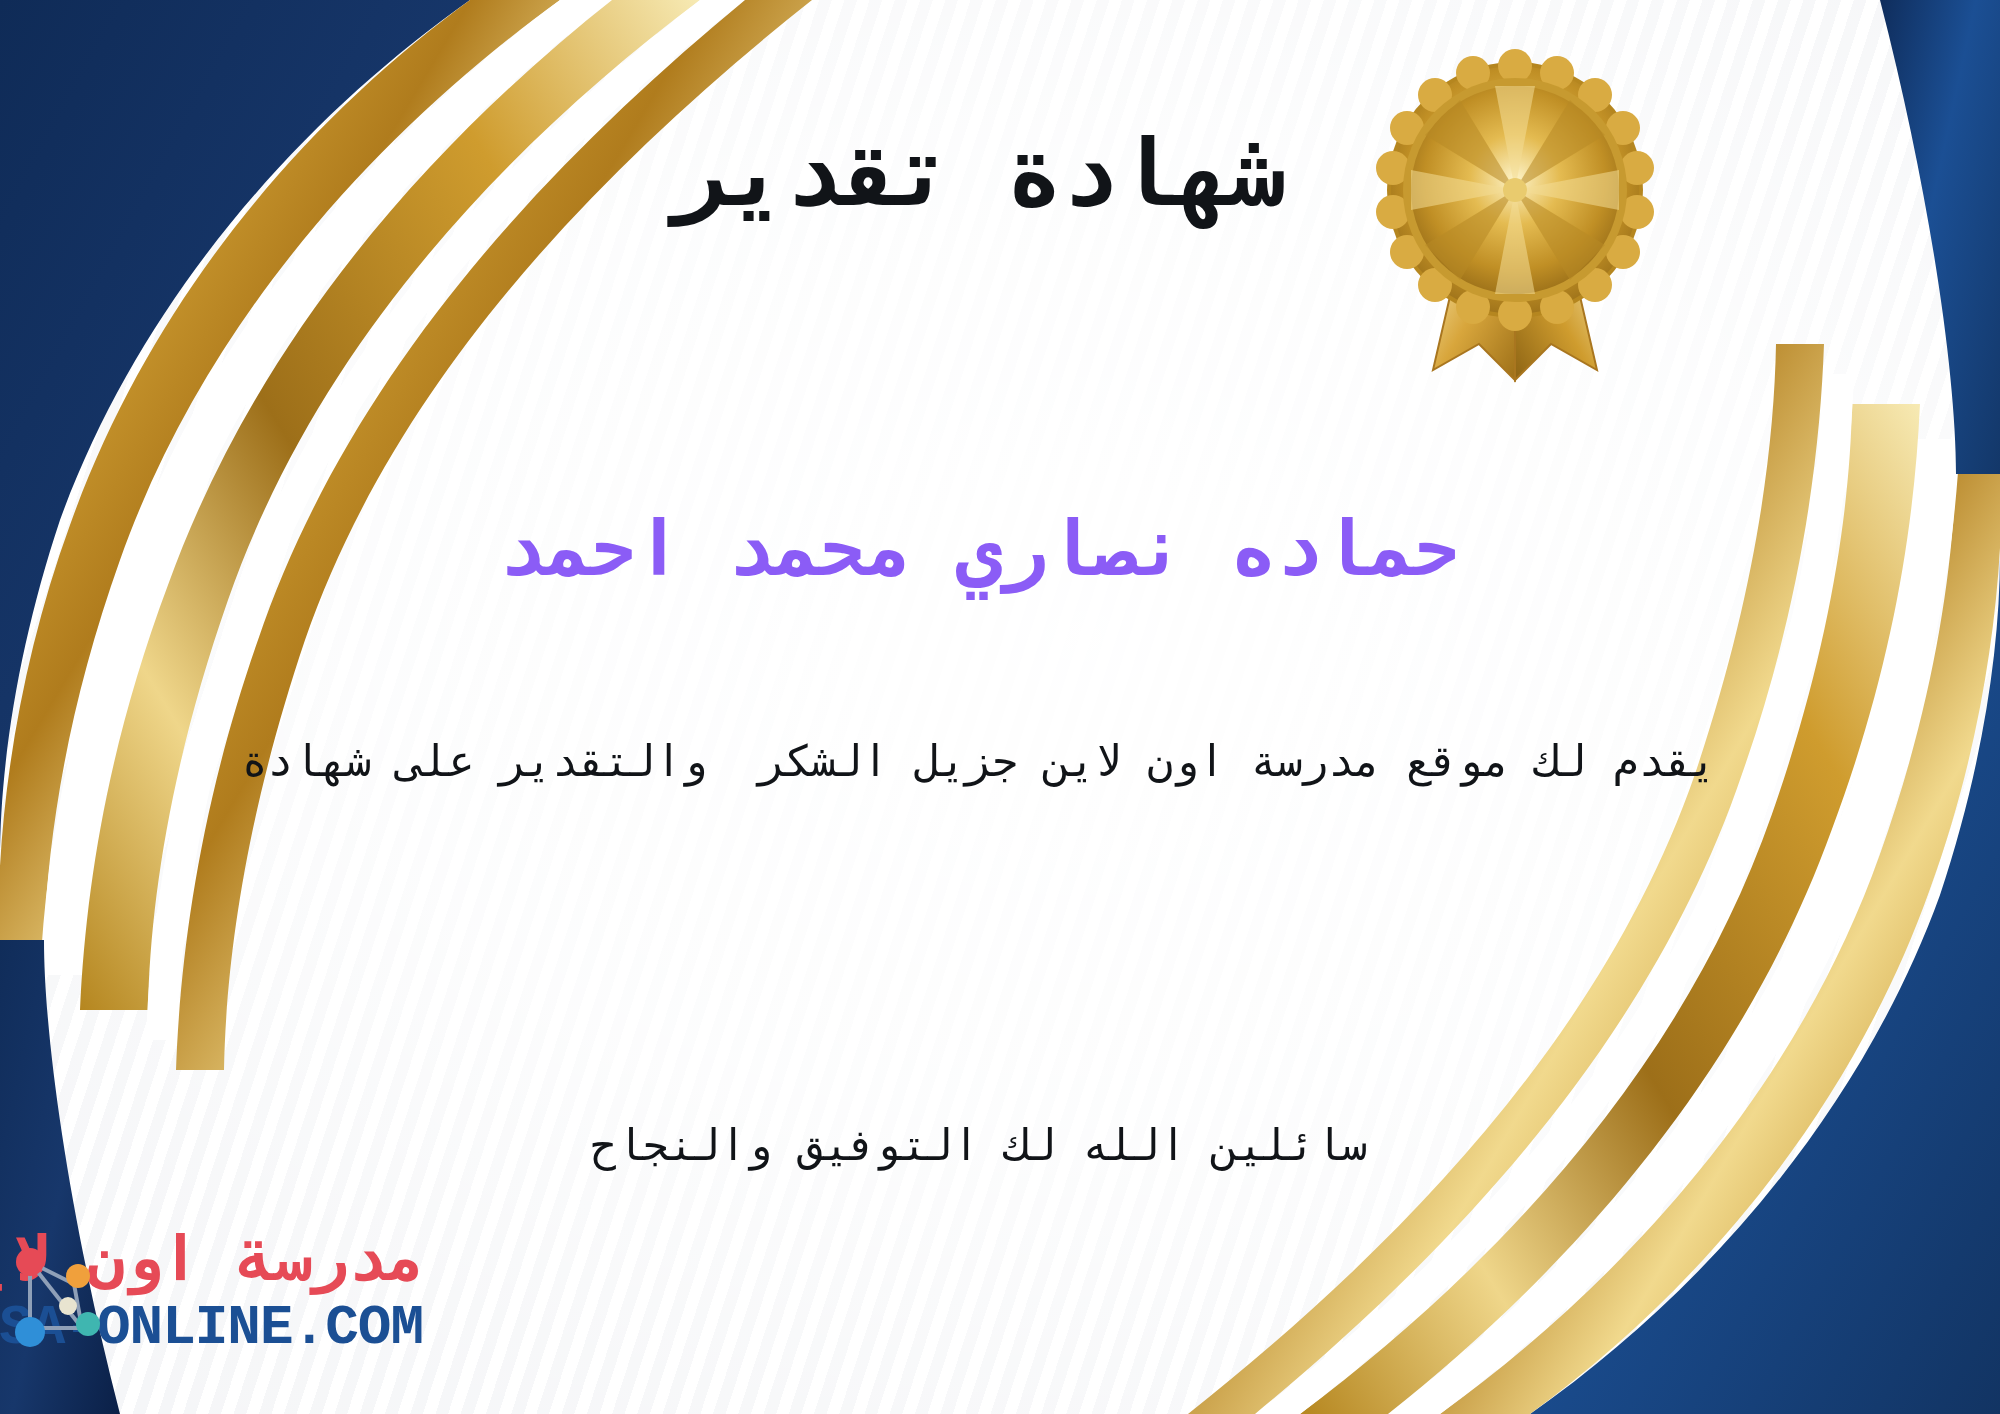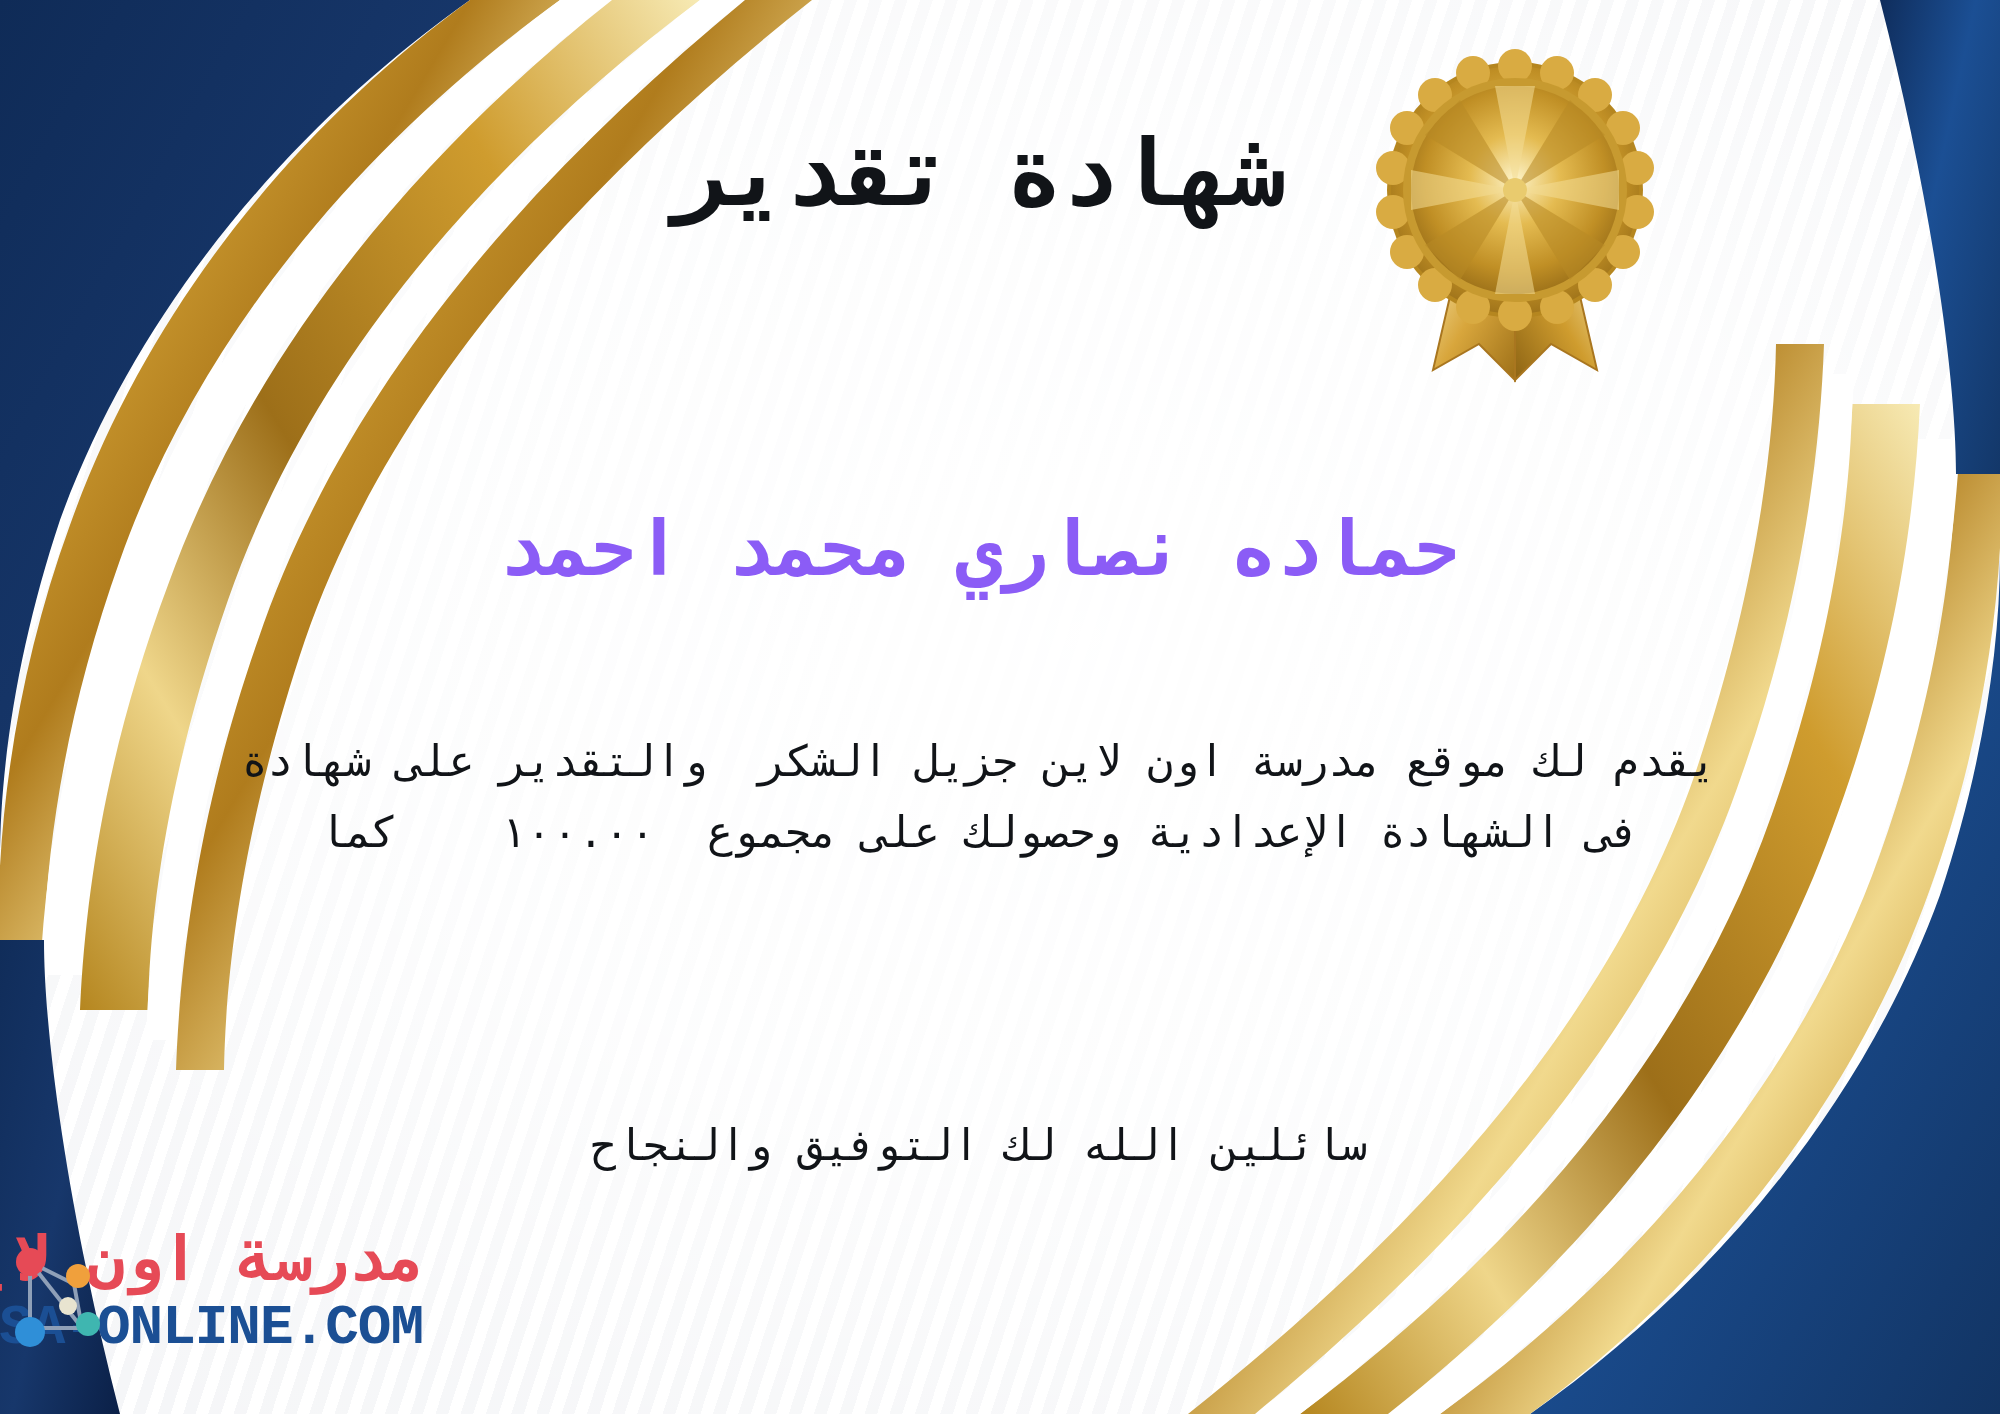--- a/index.html
+++ b/index.html
@@ -265,21 +265,20 @@
     </g>
   </svg>
 
   <div class="content">
     <div class="cert-title">شهادة تقدير</div>
 
     <div class="recipient-name">حماده نصاري محمد احمد</div>
 
     <div class="body-text">
       <span class="body-line">يقدم لك موقع مدرسة اون لاين جزيل الشكر  والتقدير على شهادة</span>
-      <span class="body-line">فى الشهادة الإعدادية وحصولك على مجموع  ١٠٠.٠٠    كما</span>
     </div>
 
     <div class="closing-text">سائلين الله لك التوفيق  والنجاح</div>
   </div>
 
   <div class="logo">
     <div class="logo-ar">مدرسة اون لاين</div>
     <div class="logo-url">MADRSA-ONLINE.COM</div>
     <svg class="logo-mark" viewBox="0 0 110 130">
       <line x1="34" y1="30" x2="78" y2="52" stroke="#8fa0b8" stroke-width="4"></line>

